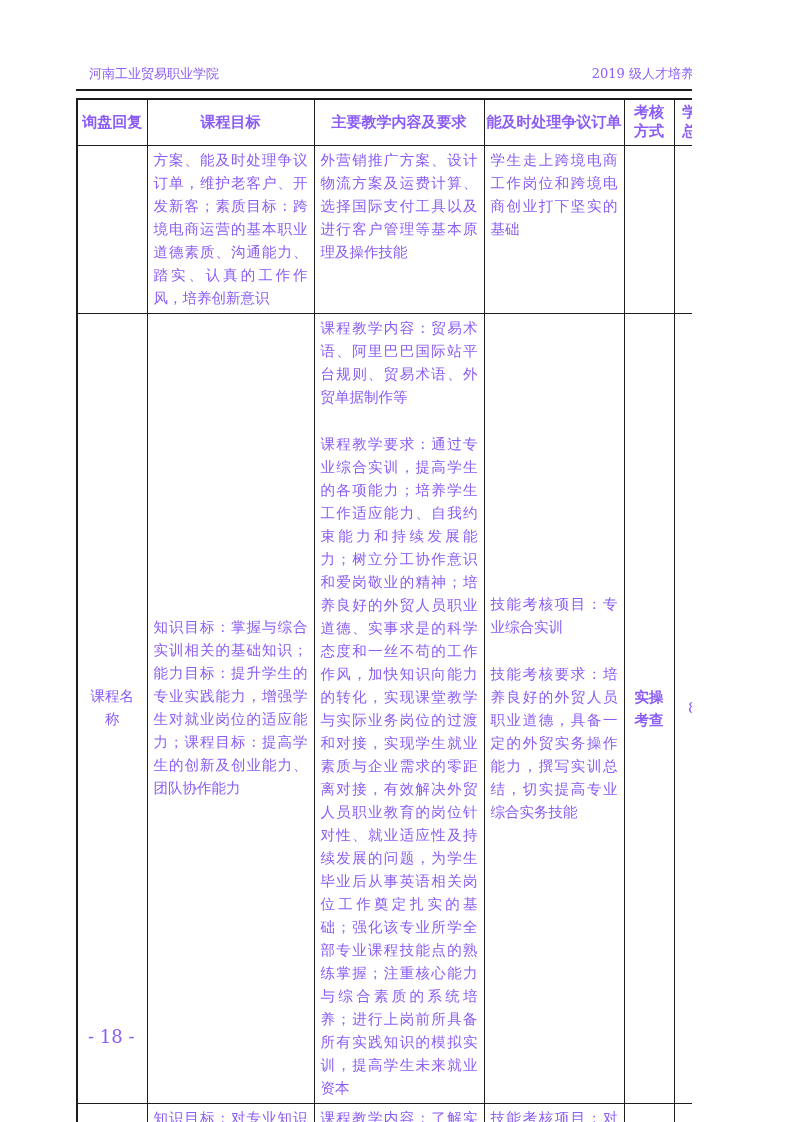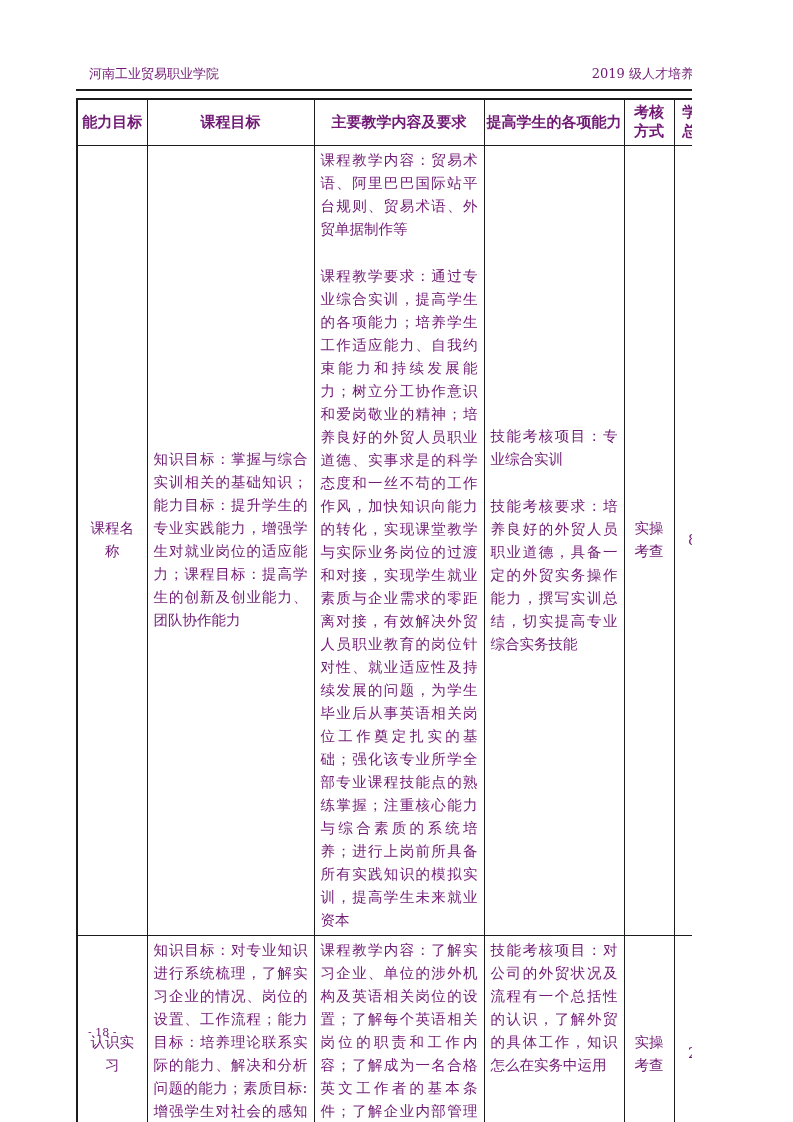--- a/index.html
+++ b/index.html
@@ -3,21 +3,21 @@
 <meta charset="utf-8">
 <style>
   * { box-sizing: border-box; }
   html, body { margin: 0; padding: 0; background: #ffffff; }
   .page {
     position: relative;
     width: 692px;
     height: 1122px;
     background: #ffffff;
     font-family: "DejaVu Serif", "Liberation Serif", serif;
-    color: #701a75;
+    color: #8b5cf6;
     overflow: hidden;
   }
   .doc-header {
     position: absolute;
     left: 76px;
     width: 644px;
     top: 66px;
     display: flex;
     justify-content: space-between;
     font-size: 13px;
@@ -54,28 +54,28 @@
     font-size: 15px;
     text-align: center;
     vertical-align: middle;
     white-space: pre-line;
     line-height: 19px;
     height: 46px;
     padding: 2px 2px;
   }
   .c-center { text-align: center !important; }
   .v-mid { vertical-align: middle !important; }
-  .pre { white-space: pre-line; }
+  .pre { white-space: pre-line; font-weight: bold; }
   .para { margin: 0; }
   .para + .para { margin-top: 24px; }
   .footer-pagenum {
     position: absolute;
     left: 88px;
     top: 1026px;
-    font-size: 11px;
+    font-size: 18px;
   }
 </style>
 </head>
 <body>
 
 <div class="page">
 
   <div class="doc-header">
     <span class="hleft">河南工业贸易职业学院</span>
     <span class="hright">2019 级人才培养方案</span>
@@ -86,31 +86,45 @@
     <colgroup>
       <col style="width:70px">
       <col style="width:167px">
       <col style="width:170px">
       <col style="width:140px">
       <col style="width:50px">
       <col style="width:47px">
     </colgroup>
     <thead>
       <tr>
-        <th>能力目标</th>
+        <th>询盘回复</th>
         <th>课程目标</th>
         <th>主要教学内容及要求</th>
-        <th>提高学生的各项能力</th>
+        <th>能及时处理争议订单</th>
         <th>考核
 方式</th>
         <th>学时
 总计</th>
       </tr>
     </thead>
     <tbody>
+      <tr style="height:121px">
+        <td class="c-center v-mid"></td>
+        <td>
+          <p class="para">方案、能及时处理争议订单，维护老客户、开发新客；素质目标：跨境电商运营的基本职业道德素质、沟通能力、踏实、认真的工作作风，培养创新意识</p>
+        </td>
+        <td>
+          <p class="para">外营销推广方案、设计物流方案及运费计算、选择国际支付工具以及进行客户管理等基本原理及操作技能</p>
+        </td>
+        <td>
+          <p class="para">学生走上跨境电商工作岗位和跨境电商创业打下坚实的基础</p>
+        </td>
+        <td class="c-center v-mid pre"></td>
+        <td class="c-center v-mid"></td>
+      </tr>
       <tr style="height:560px">
         <td class="c-center v-mid">课程名称</td>
         <td class="v-mid">
           <p class="para">知识目标：掌握与综合实训相关的基础知识；能力目标：提升学生的专业实践能力，增强学生对就业岗位的适应能力；课程目标：提高学生的创新及创业能力、团队协作能力</p>
         </td>
         <td>
           <p class="para">课程教学内容：贸易术语、阿里巴巴国际站平台规则、贸易术语、外贸单据制作等</p>
           <p class="para">课程教学要求：通过专业综合实训，提高学生的各项能力；培养学生工作适应能力、自我约束能力和持续发展能力；树立分工协作意识和爱岗敬业的精神；培养良好的外贸人员职业道德、实事求是的科学态度和一丝不苟的工作作风，加快知识向能力的转化，实现课堂教学与实际业务岗位的过渡和对接，实现学生就业素质与企业需求的零距离对接，有效解决外贸人员职业教育的岗位针对性、就业适应性及持续发展的问题，为学生毕业后从事英语相关岗位工作奠定扎实的基础；强化该专业所学全部专业课程技能点的熟练掌握；注重核心能力与综合素质的系统培养；进行上岗前所具备所有实践知识的模拟实训，提高学生未来就业资本</p>
         </td>
         <td class="v-mid">

